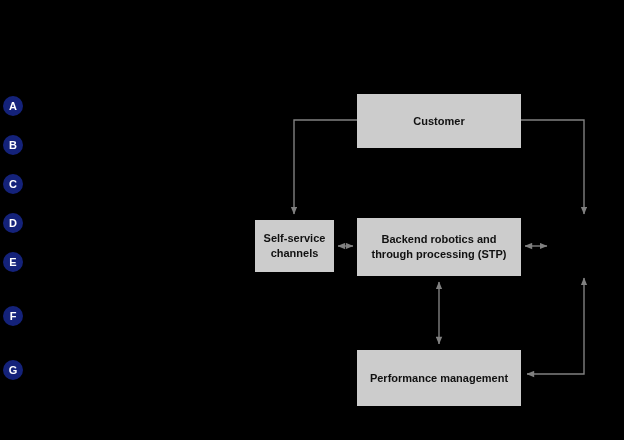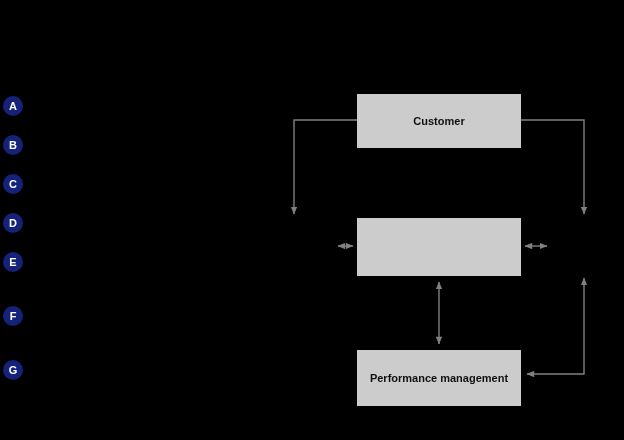--- a/index.html
+++ b/index.html
@@ -93,23 +93,31 @@
 
     <path class="conn" d="M527,374 L584,374 L584,278" marker-end="url(#ah)" marker-start="url(#ah-start)"></path>
   </svg>
 
   <div class="node" style="left:357px;top:94px;width:164px;height:54px;">
     <div>
       <span>Customer</span>
     </div>
   </div>
 
+  <div class="node" style="left:255px;top:220px;width:79px;height:52px;">
+    <div>
+      <span>Self-service</span>
+      <span>channels</span>
+    </div>
+  </div>
 
   <div class="node" style="left:357px;top:218px;width:164px;height:58px;">
     <div>
+      <span>Backend robotics and</span>
+      <span>through processing (STP)</span>
     </div>
   </div>
 
 
   <div class="node" style="left:357px;top:350px;width:164px;height:56px;">
     <div>
       <span>Performance management</span>
     </div>
   </div>
 

